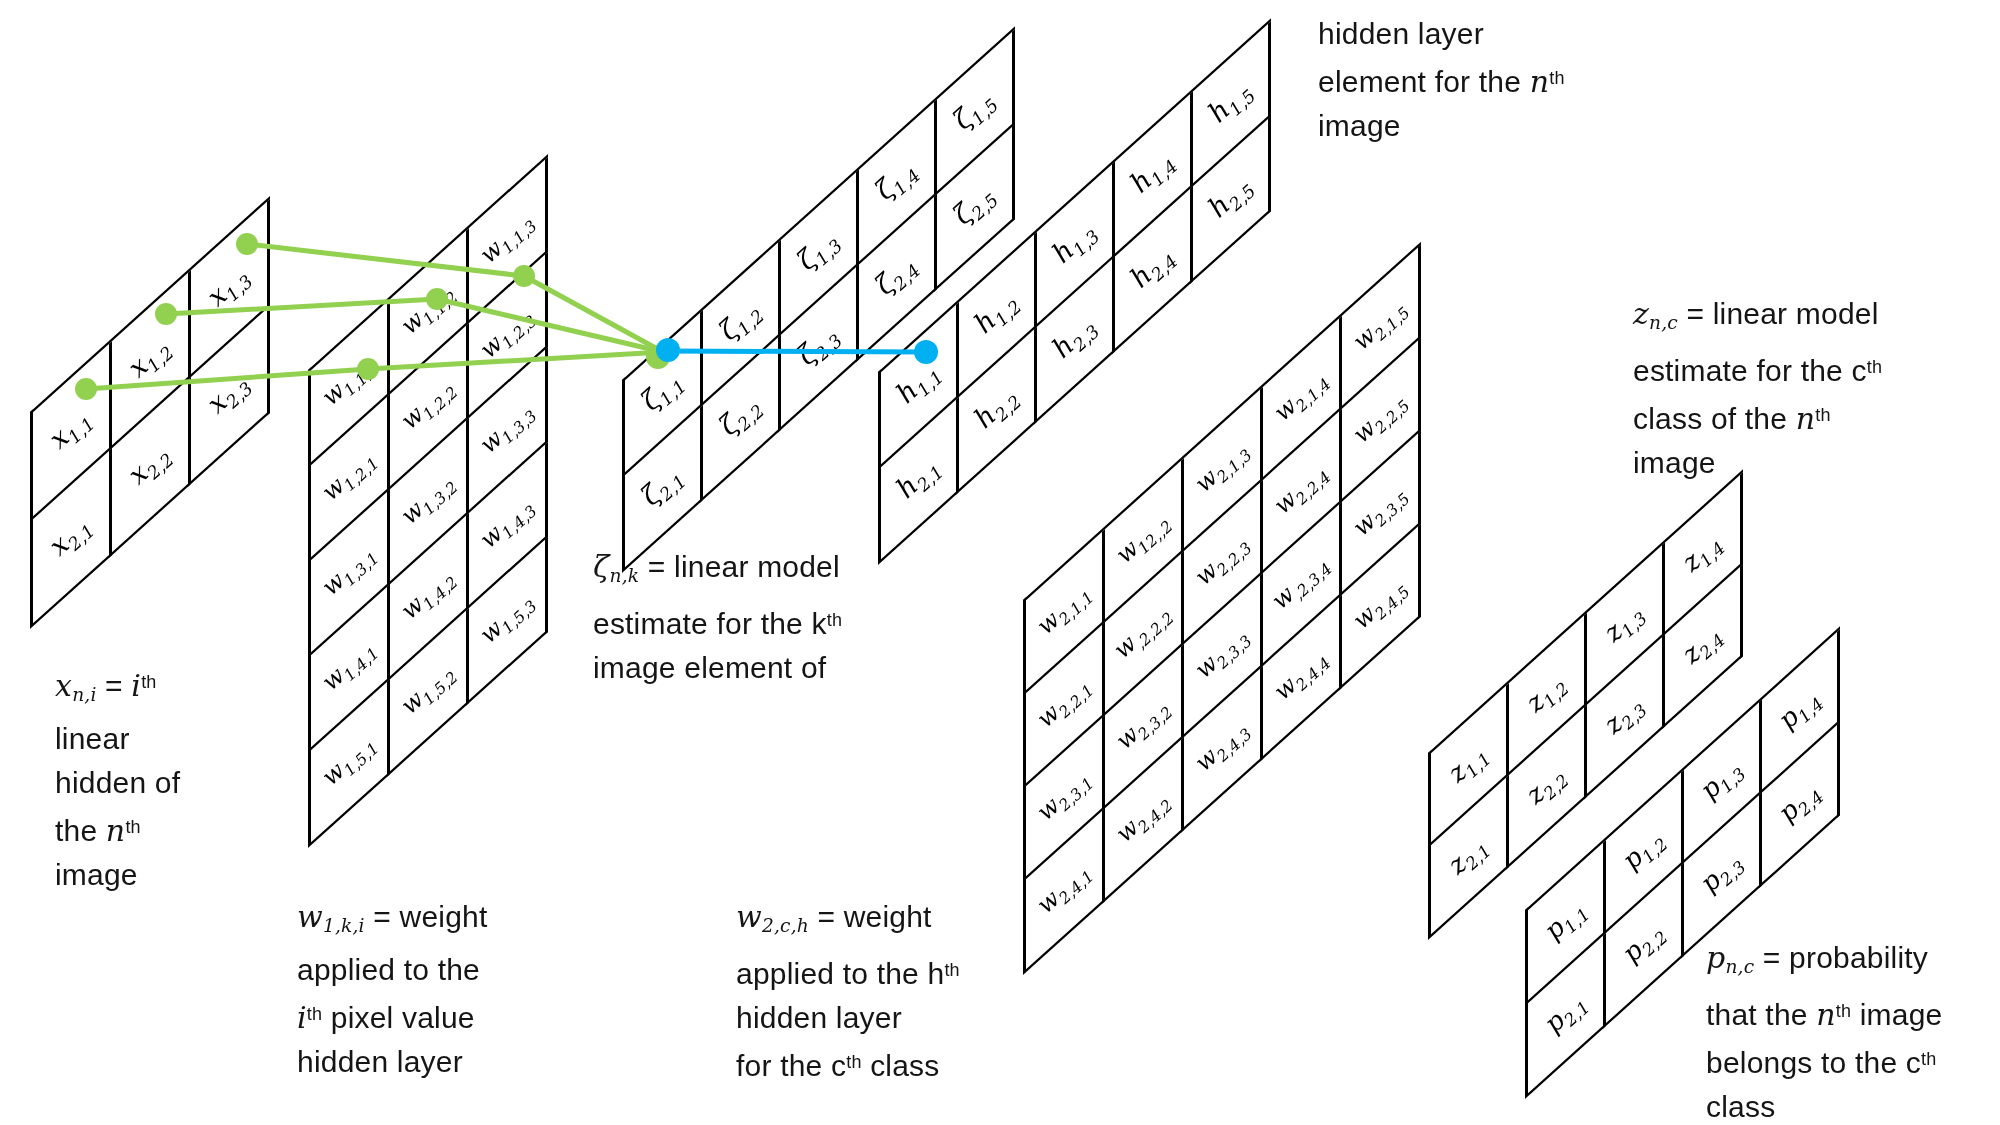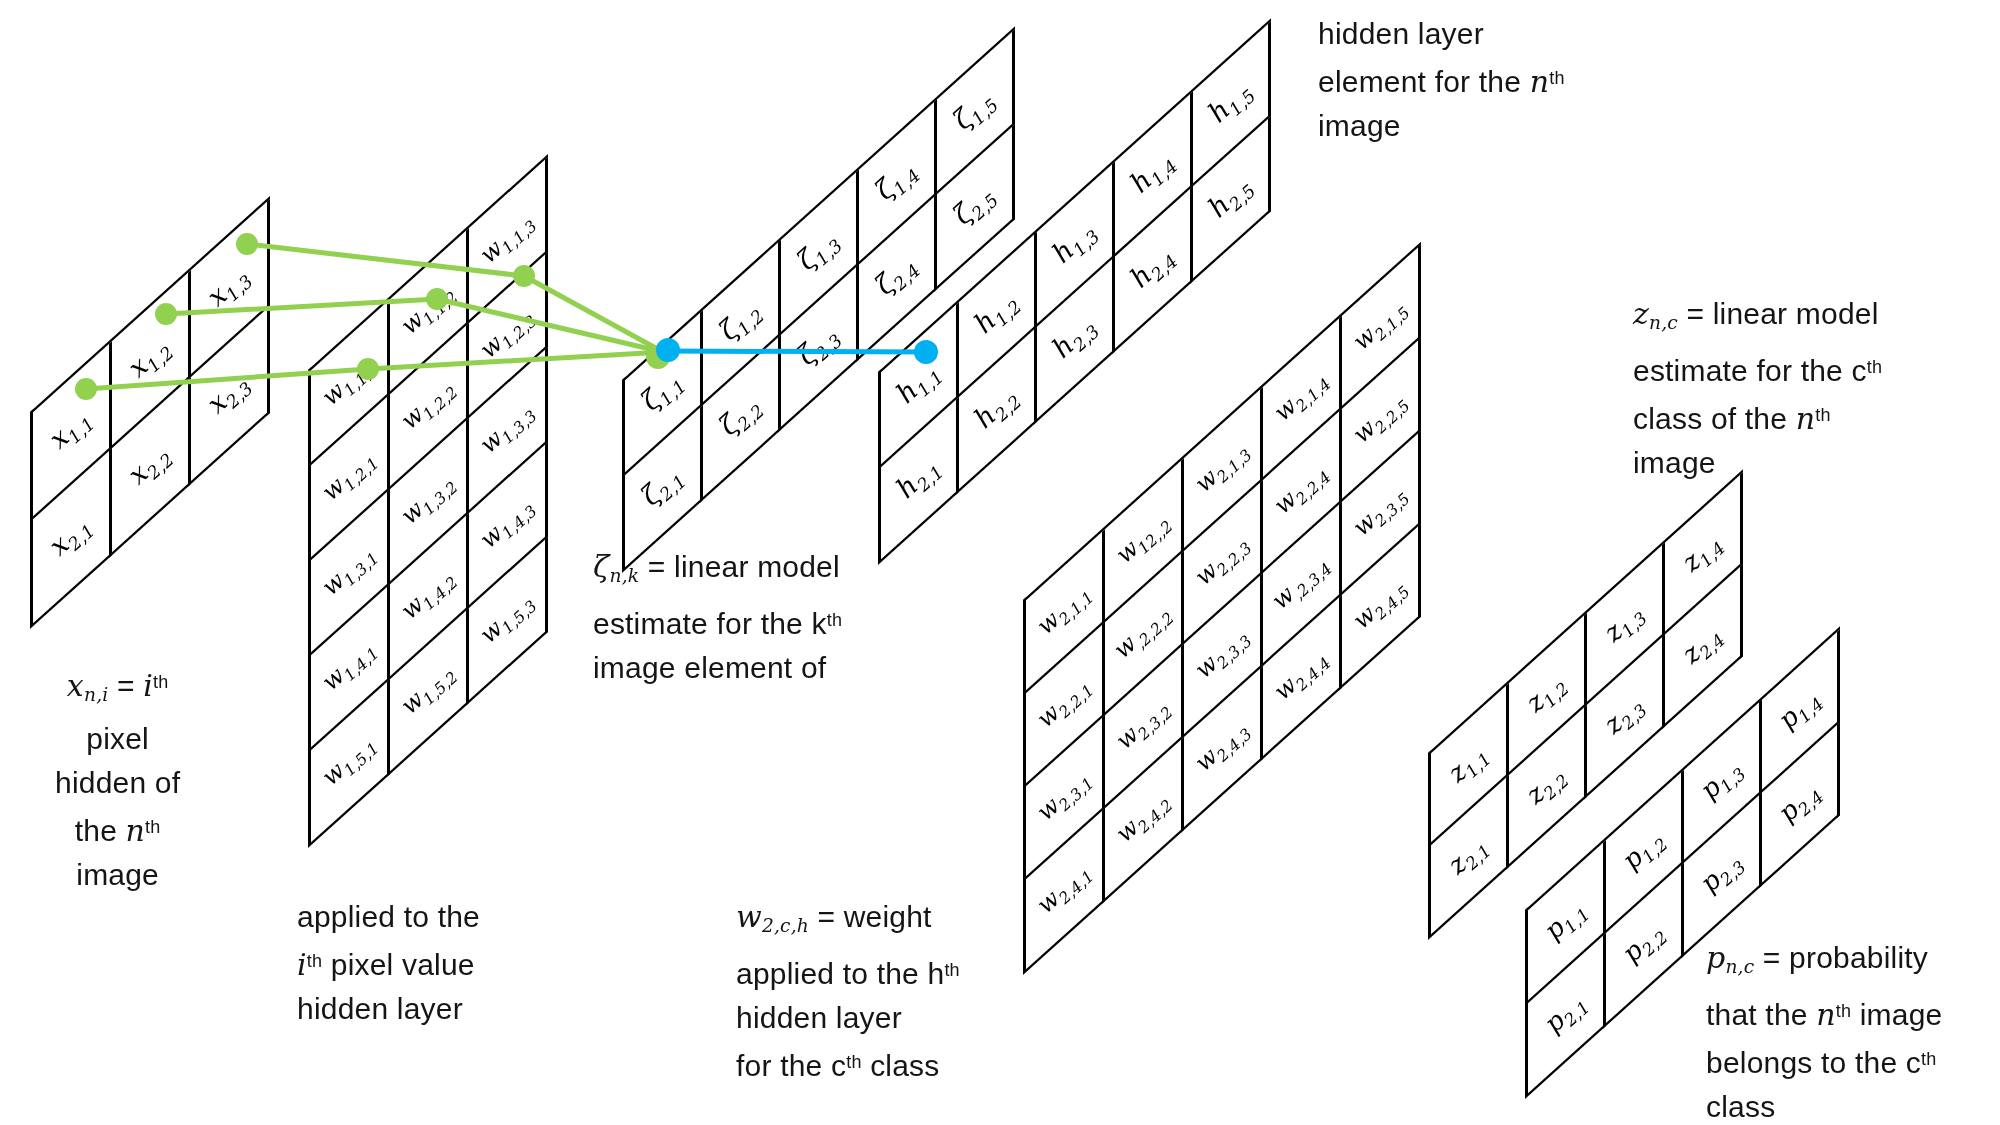--- a/index.html
+++ b/index.html
@@ -21,21 +21,21 @@
   .bline{stroke:var(--blue,#00b0f0);stroke-width:5;fill:none;}
   .gdot{fill:var(--green,#92d050);}
   .bdot{fill:var(--blue,#00b0f0);}
   
   .ann{position:absolute;z-index:4;font-size:30px;line-height:44px;color:#151515;letter-spacing:0.2px;}
   .ann .line{white-space:nowrap;}
   .ann .m{font-family:"DejaVu Serif",serif;font-style:italic;}
   .ann .m sub{font-size:0.62em;font-style:italic;}
   .ann sub{font-size:0.62em;vertical-align:-0.25em;}
   .ann sup{font-size:0.6em;vertical-align:0.45em;}
-  .ann-x{left:55px;top:660px;text-align:center;}
+  .ann-x{left:55px;top:660px;}
   .ann-w1{left:297px;top:895px;}
   .ann-zeta{left:593px;top:545px;}
   .ann-h{left:1318px;top:12px;}
   .ann-w2{left:736px;top:895px;}
   .ann-z{left:1633px;top:292px;}
   .ann-p{left:1706px;top:936px;}
 </style>
 </head>
 <body>
 
@@ -313,26 +313,27 @@
     <circle class="gdot" cx="368" cy="369" r="11"></circle>
     <circle class="gdot" cx="437" cy="299" r="11"></circle>
     <circle class="gdot" cx="524" cy="276" r="11"></circle>
     <circle class="gdot" cx="658" cy="357" r="12"></circle>
     <circle class="bdot" cx="668" cy="350" r="12"></circle>
     <circle class="bdot" cx="926" cy="352" r="12"></circle>
   </svg>
 
   <div class="ann ann-x">
       <div class="line"><i class="m">x<sub>n,i</sub></i> = <i class="m">i</i><sup>th</sup></div>
-      <div class="line">pixel</div>
+      <div class="line">linear</div>
       <div class="line">hidden of</div>
       <div class="line">the <i class="m">n</i><sup>th</sup></div>
       <div class="line">image</div>
     </div>
   <div class="ann ann-w1">
+      <div class="line"><i class="m">w<sub>1,k,i</sub></i> = weight</div>
       <div class="line">applied to the</div>
       <div class="line"><i class="m">i</i><sup>th</sup> pixel value</div>
       <div class="line">hidden layer</div>
     </div>
   <div class="ann ann-zeta">
       <div class="line"><i class="m">ζ<sub>n,k</sub></i> = linear model</div>
       <div class="line">estimate for the k<sup>th</sup></div>
       <div class="line">image element of</div>
     </div>
   <div class="ann ann-h">

